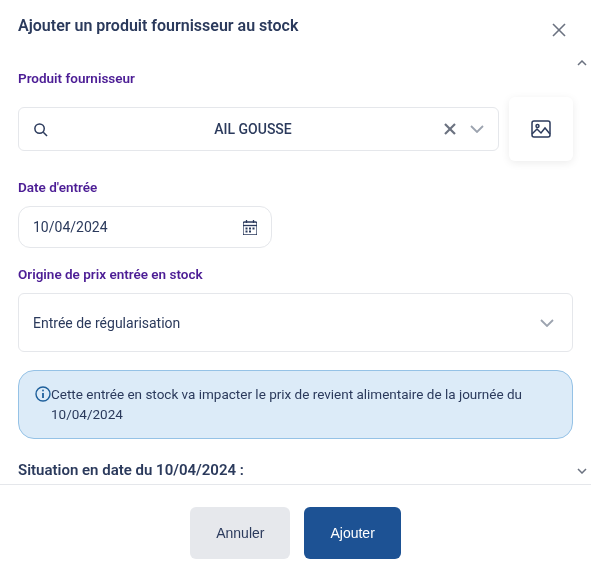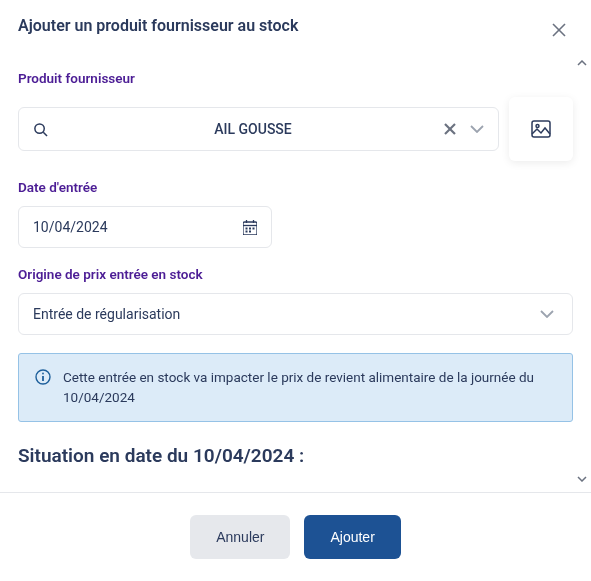--- a/index.html
+++ b/index.html
@@ -114,74 +114,74 @@
       height: 64px;
       border-radius: 6px;
       display: flex;
       align-items: center;
       justify-content: center;
       box-shadow: 0 2px 8px rgba(0,0,0,0.08);
       color: #2b3a5c;
     }
     .date-input {
       border: 1px solid #e5e7eb;
-      border-radius: 6px;
+      border-radius: 12px;
       height: 42px;
       width: 254px;
       display: flex;
       align-items: center;
       padding: 0 14px;
       background: #fff;
       margin-bottom: 18px;
     }
     .date-value {
       flex: 1;
       font-size: 14px;
       color: #2b3a5c;
     }
     .calendar-icon {
       color: #2b3a5c;
       display: flex;
     }
     .origin-select {
       border: 1px solid #e5e7eb;
       border-radius: 6px;
-      height: 42px;
+      height: 59px;
       display: flex;
       align-items: center;
       padding: 0 14px;
       background: #fff;
       margin-bottom: 18px;
     }
     .origin-value {
       flex: 1;
       font-size: 14px;
       color: #2b3a5c;
     }
     .info-alert {
       border: 1px solid #95c2e6;
       background: #dcebf8;
-      border-radius: 3px;
+      border-radius: 16px;
       padding: 14px 16px;
       display: flex;
-      gap: 12px;
+      gap: 0;
       margin-bottom: 22px;
     }
     .info-icon {
       color: #1d5f9b;
       flex-shrink: 0;
       margin-top: 1px;
     }
     .info-text {
       font-size: 13.5px;
       color: #2b3a5c;
       line-height: 1.45;
     }
     .situation-label {
-      font-size: 19px;
+      font-size: 15px;
       font-weight: 600;
       color: #2b3a5c;
       margin-bottom: 20px;
     }
     .stock-row {
       display: flex;
       align-items: center;
       margin-bottom: 18px;
     }
     .stock-value {
@@ -201,21 +201,21 @@
       border-top: 1px solid #e5e7eb;
       margin-top: 8px;
     }
     .footer {
       padding: 22px 18px;
       display: flex;
       justify-content: center;
       gap: 14px;
     }
     .btn {
-      height: 44px;
+      height: 52px;
       padding: 4px 26px;
       border: none;
       border-radius: 6px;
       font-size: 14px;
       font-weight: 500;
       cursor: pointer;
     }
     .btn-cancel {
       background: #e6e8ec;
       color: #2b3a5c;

